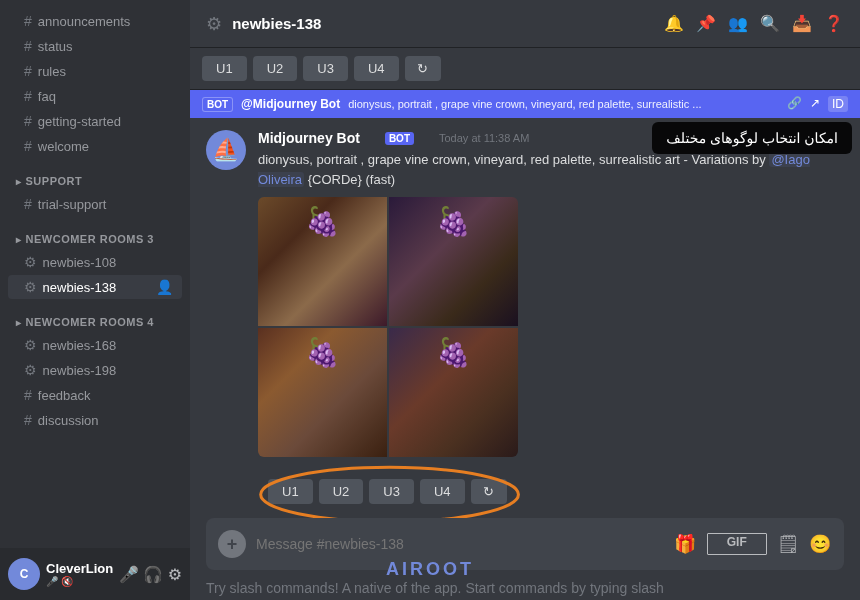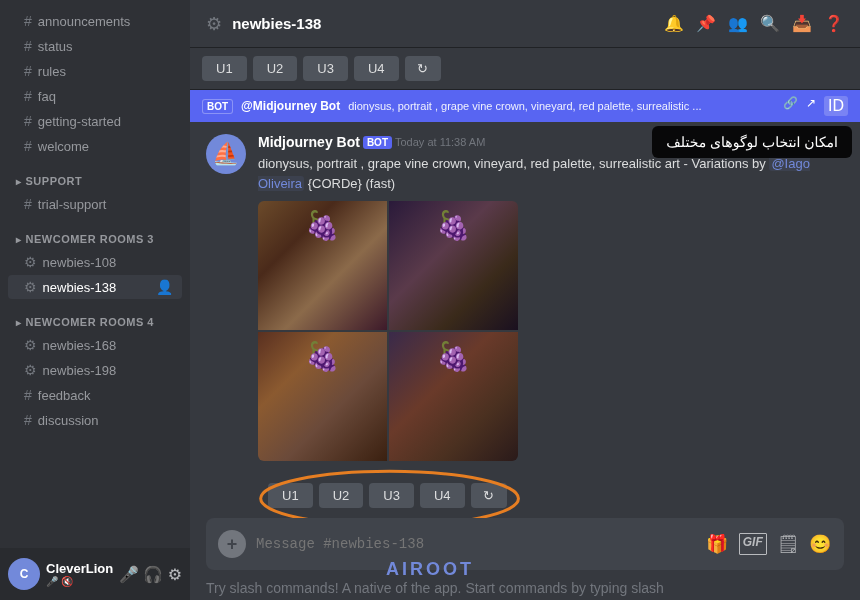--- a/index.html
+++ b/index.html
@@ -166,21 +166,21 @@
       display: flex;
       align-items: center;
       justify-content: center;
       font-size: 18px;
       color: white;
     }
     .message-content { flex: 1; }
     .message-header {
       display: flex;
       align-items: center;
-      gap: 3px;
+      gap: 25px;
       margin-bottom: 4px;
     }
     .message-author {
       font-weight: 600;
       color: #fff;
       font-size: 14px;
     }
     .bot-badge {
       background: #5865f2;
       color: white;
@@ -296,21 +296,20 @@
       font-weight: bold;
       flex-shrink: 0;
     }
     .message-input {
       flex: 1;
       background: transparent;
       border: none;
       outline: none;
       color: #dcddde;
       font-size: 14px;
-      font-family: Liberation Mono, monospace;
     }
     .input-icons {
       display: flex;
       gap: 10px;
       color: #b9bbbe;
       font-size: 18px;
     }
 
     
     .bottom-hint {
@@ -466,21 +465,21 @@
     <button class="variation-btn refresh">↻</button>
   </div>
 
   <div class="top-notification">
     <span class="bot-badge-top">BOT</span>
     <span style="font-weight:600;">@Midjourney Bot</span>
     <span style="font-size:11px; opacity:0.9;">dionysus, portrait , grape vine crown, vineyard, red palette, surrealistic ...</span>
     <div style="margin-left:auto; display:flex; gap:8px;">
       <span>🔗</span>
       <span>↗</span>
-      <span style="background:rgba(255,255,255,0.2);padding:1px 4px;border-radius:3px;font-size:16px;">ID</span>
+      <span style="background:rgba(255,255,255,0.2);padding:1px 4px;border-radius:3px;font-size:12px;">ID</span>
     </div>
   </div>
 
   <div class="chat-area" style="position:relative;">
 
     <div class="tooltip-box">
       <span>امکان انتخاب لوگوهای مختلف</span>
     </div>
 
     <div class="message">
@@ -533,21 +532,21 @@
 
       </div>
     </div>
   </div>
 
   <div class="input-bar">
     <div class="add-btn">+</div>
     <input class="message-input" type="text" placeholder="Message #newbies-138" style="">
     <div class="input-icons">
       <span>🎁</span>
-      <span style="font-size:12px;font-weight:700;border:1px solid #b9bbbe;border-radius:1px;padding:1px 3px;font-style:italic;">GIF</span>
+      <span style="font-size:12px;font-weight:700;border:1px solid #b9bbbe;border-radius:1px;padding:1px 19px;">GIF</span>
       <span>🗒</span>
       <span>😊</span>
     </div>
   </div>
 
   <div class="bottom-hint">
     <span>Try slash commands! A native of the app. Start commands by typing slash</span>
   </div>
 
   <div class="watermark">AIROOT</div>

